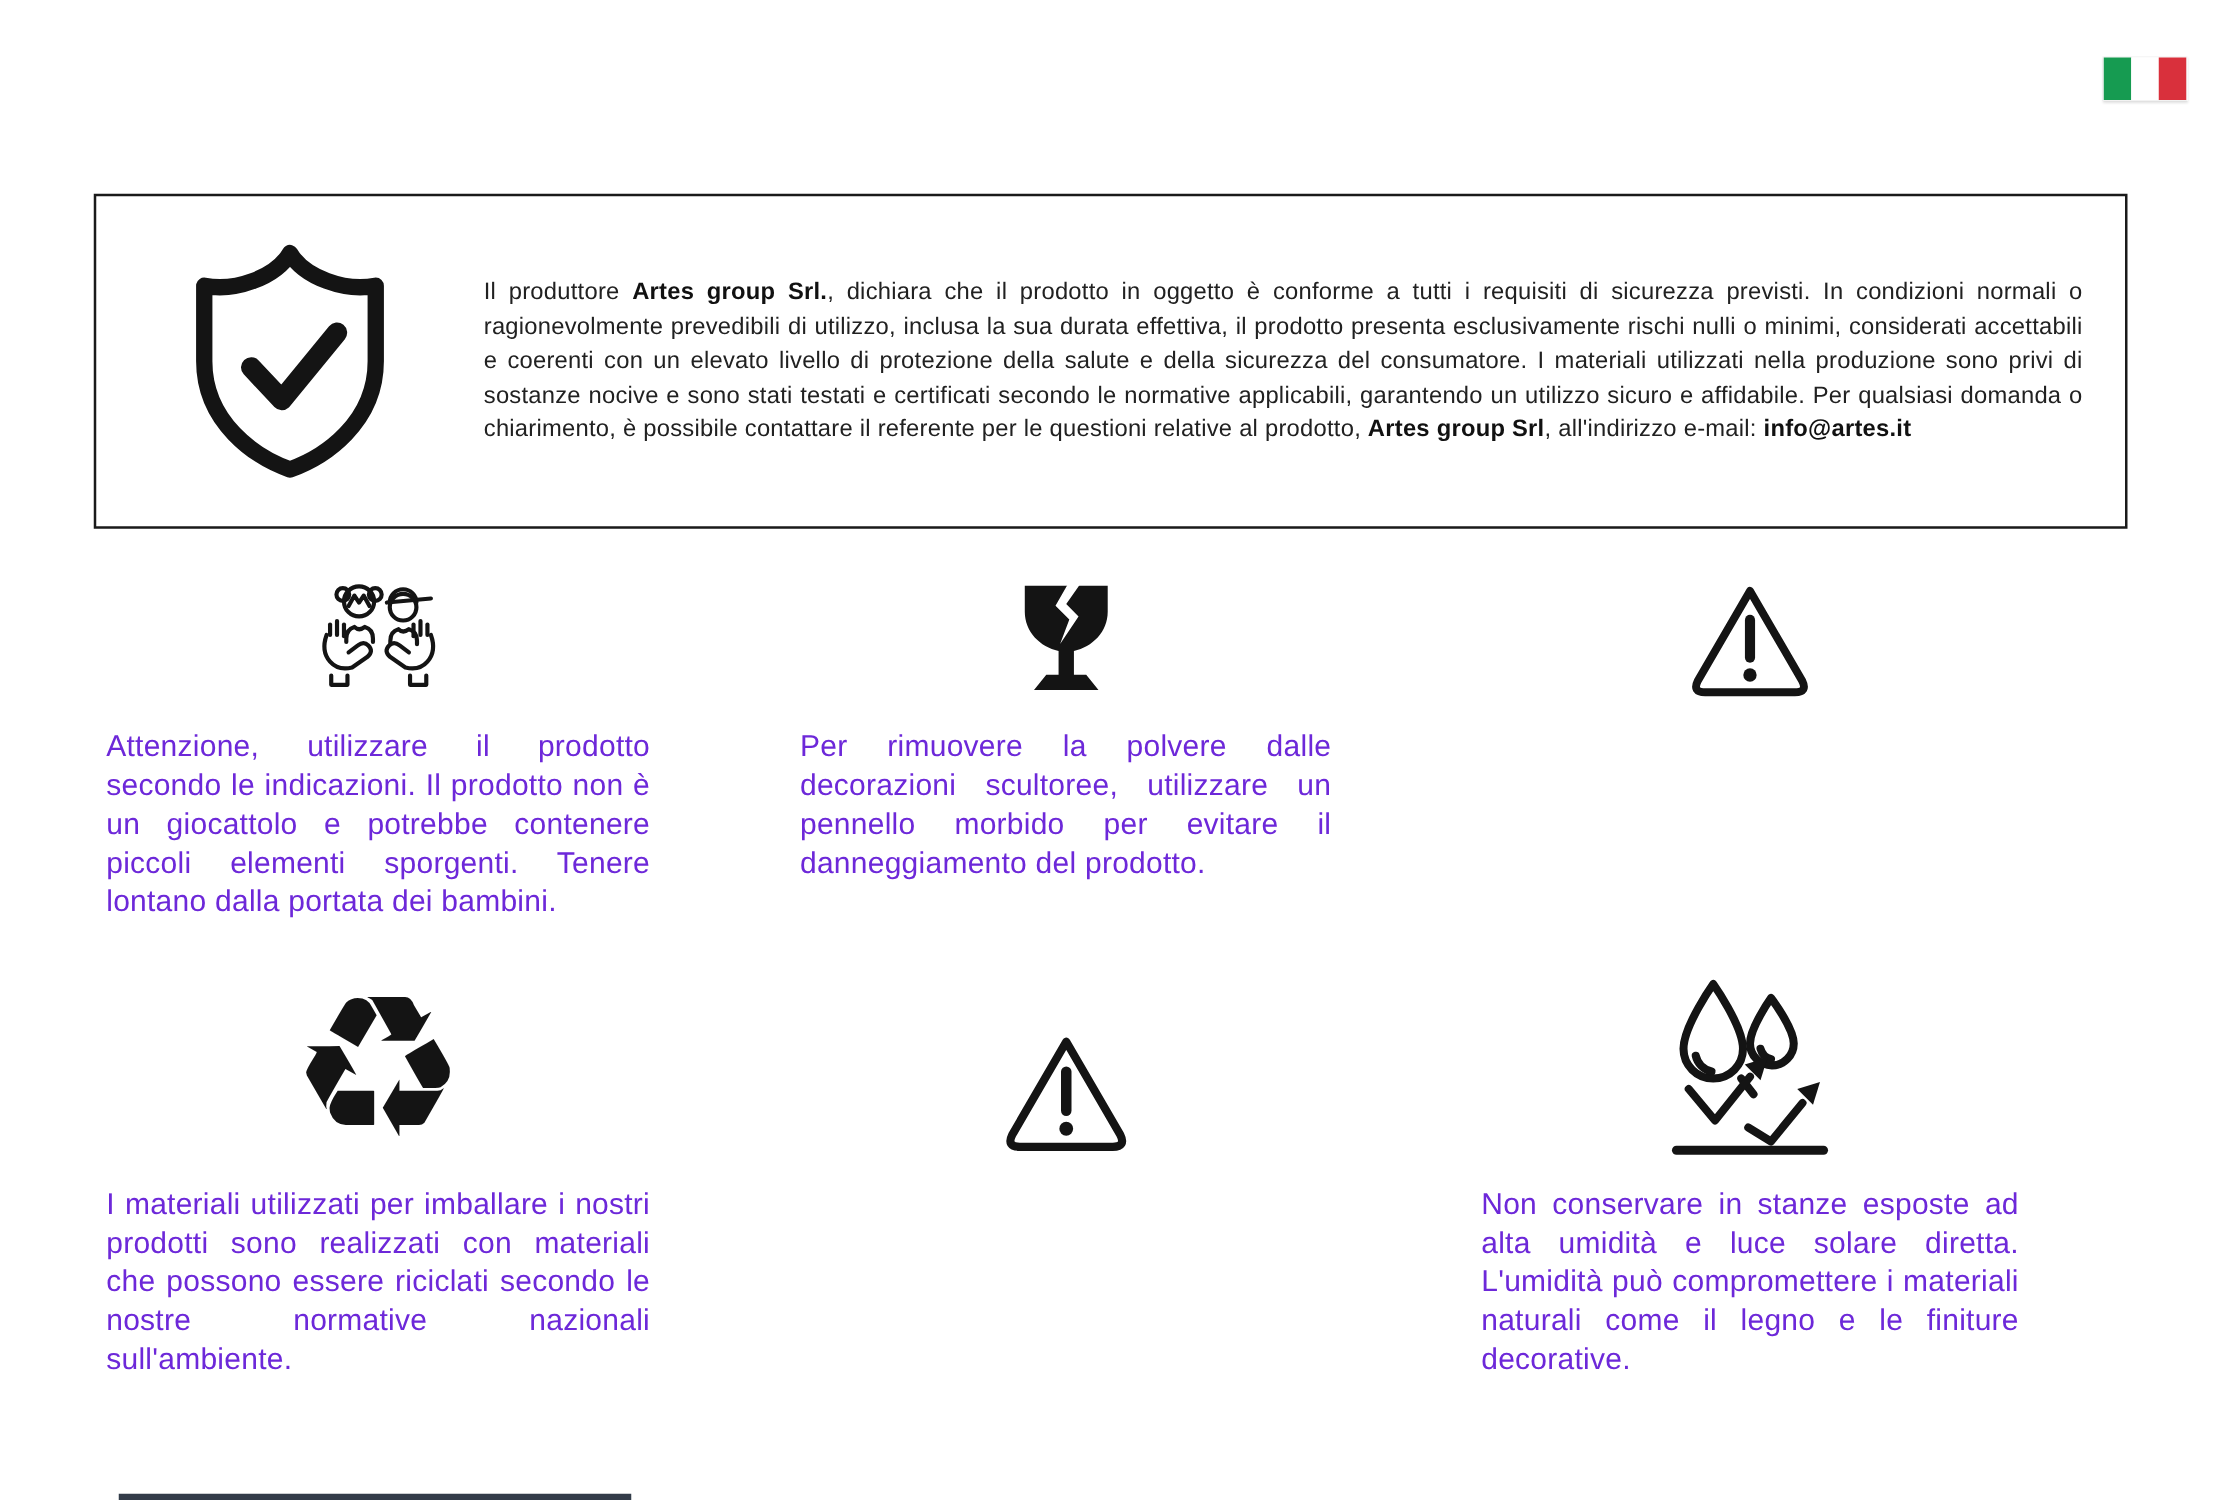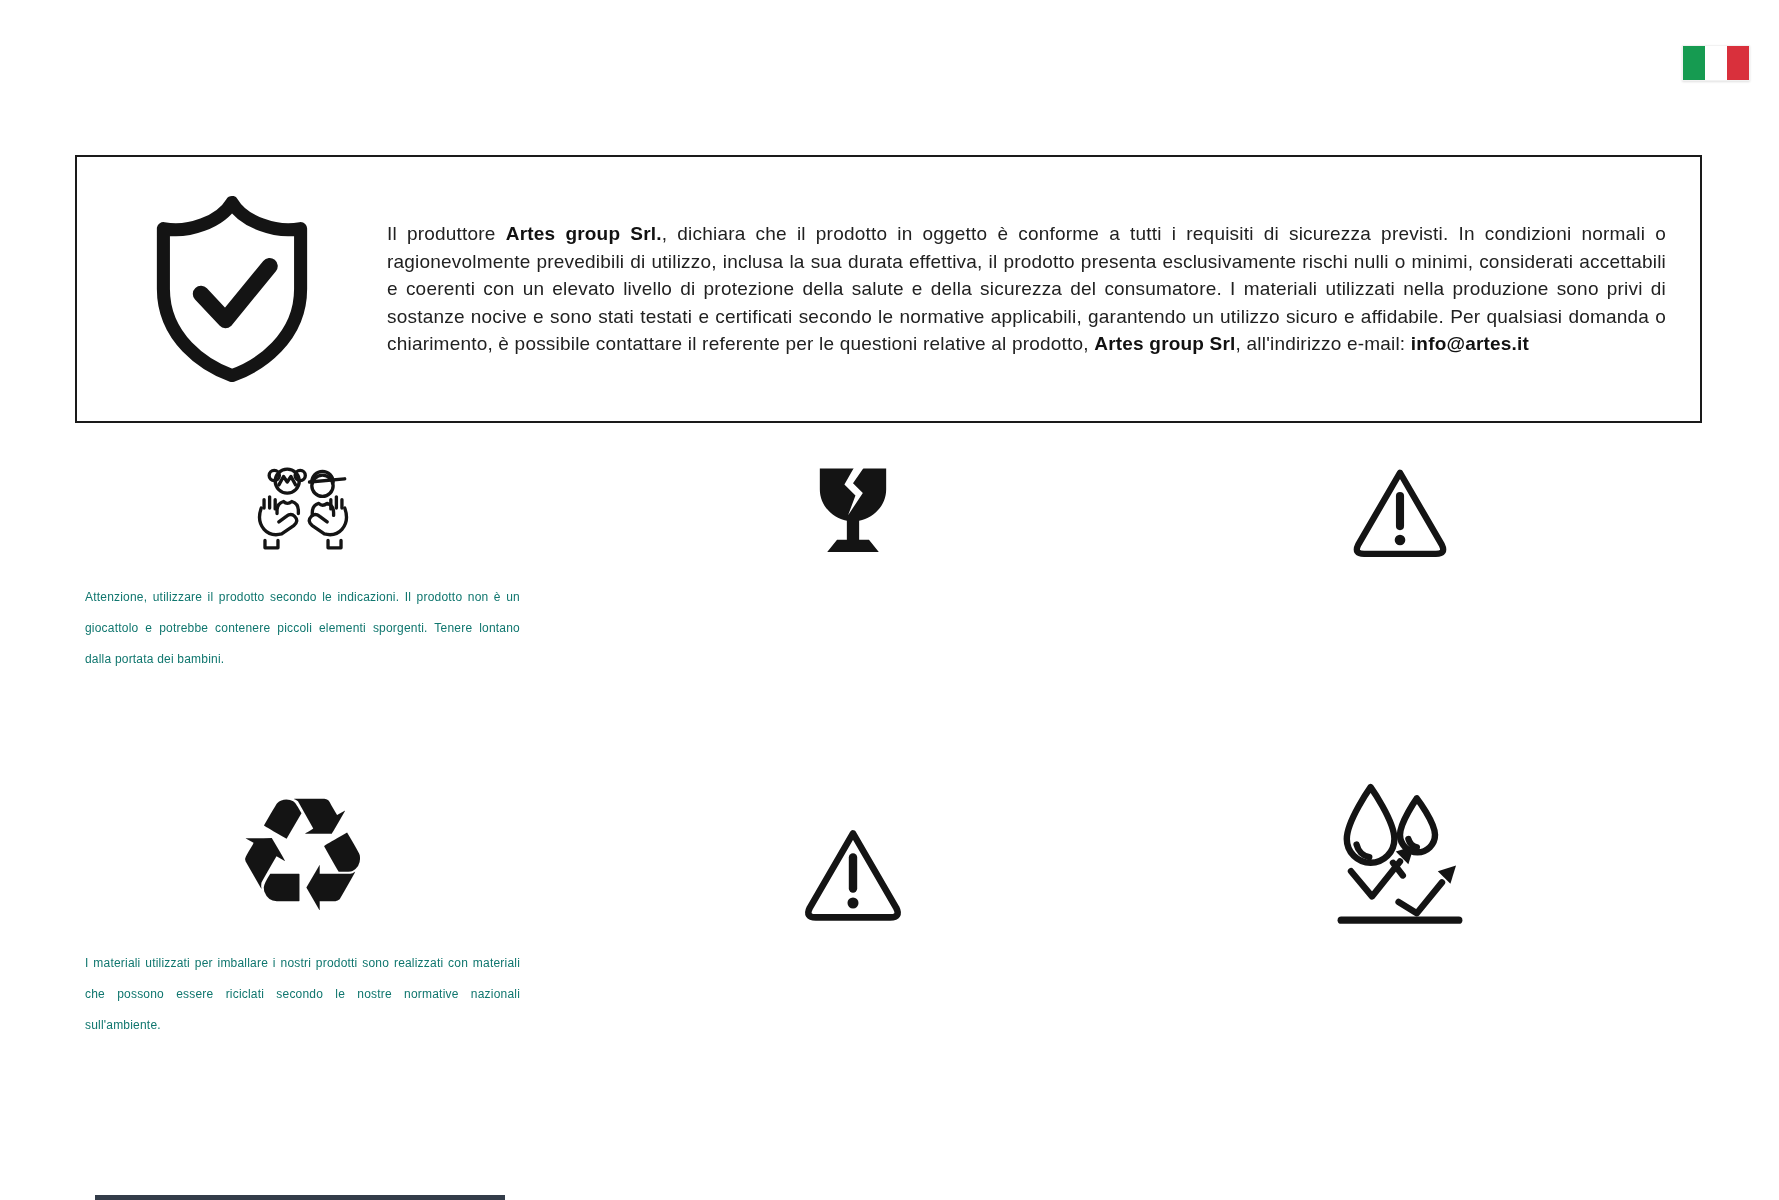--- a/index.html
+++ b/index.html
@@ -51,22 +51,22 @@
     grid-template-rows:340px auto;
     column-gap:120px;row-gap:0px;
   }
   .cell{display:flex;flex-direction:column;}
   .icon-area{
     height:132px;margin-bottom:20px;
     display:flex;align-items:flex-end;justify-content:center;
   }
   .cell:nth-child(n+4) .icon-area{height:156px;margin-bottom:22px;}
   .cell p{
-    margin:0;font-size:12px;line-height:31px;
-    text-align:justify;letter-spacing:0.2px;color:#0f766e;
+    margin:0;font-size:24px;line-height:31px;
+    text-align:justify;letter-spacing:0.2px;color:#6d28d9;
   }
   .recycle-glyph{
     font-family:"DejaVu Sans",sans-serif;
     font-size:158px;line-height:0.9;color:#141414;
     display:block;
   }
   svg{display:block;}
   
   .page-edge-line{
     position:absolute;left:95px;top:1195px;width:410px;height:5px;
@@ -124,20 +124,21 @@
       <p>Attenzione, utilizzare il prodotto secondo le indicazioni. Il prodotto non è un giocattolo e potrebbe contenere piccoli elementi sporgenti. Tenere lontano dalla portata dei bambini.</p>
     </div>
 
     <div class="cell">
       <div class="icon-area">
         <svg width="86" height="96" viewBox="0 0 70 78" aria-hidden="true">
           <path d="M8 2 H62 V19 C62 32 52 42 40 44.5 V60 H48 L56 70 H14 L22 60 H30 V44.5 C18 42 8 32 8 19 Z" fill="#141414"></path>
           <path d="M36 1 L28 15 L37 24 L31 40 L43 22 L35 14 L44 1 Z" fill="#ffffff"></path>
         </svg>
       </div>
+      <p>Per rimuovere la polvere dalle decorazioni scultoree, utilizzare un pennello morbido per evitare il danneggiamento del prodotto.</p>
     </div>
 
     <div class="cell">
       <div class="icon-area">
         <svg width="116" height="102" viewBox="0 0 100 88" aria-hidden="true">
           <path d="M50 11 L86 73 Q90 81 81 81 H19 Q10 81 14 73 Z" fill="none" stroke="#141414" stroke-width="5.5" stroke-linejoin="round"></path>
           <line x1="50" y1="31" x2="50" y2="57" stroke="#141414" stroke-width="7" stroke-linecap="round"></line>
           <circle cx="50" cy="69" r="4.6" fill="#141414"></circle>
         </svg>
       </div>
@@ -170,19 +171,20 @@
             <path d="M56 42 a8.5 8.5 0 0 0 6 6"></path>
             <path d="M45 59 L52 68"></path>
             <path d="M15 65 L30 83 L50 58"></path>
             <path d="M49 87 L62 95 L80 73"></path>
             <line x1="8" y1="100" x2="92" y2="100" stroke-width="5.2"></line>
           </g>
           <polygon points="60,47 47,51 56,60" fill="#141414"></polygon>
           <polygon points="90,61 77,65 86,74" fill="#141414"></polygon>
         </svg>
       </div>
+      <p>Non conservare in stanze esposte ad alta umidità e luce solare diretta. L'umidità può compromettere i materiali naturali come il legno e le finiture decorative.</p>
     </div>
 
   </div>
 
   <div class="page-edge-line"></div>
 
 </div>
 
 </body></html>

